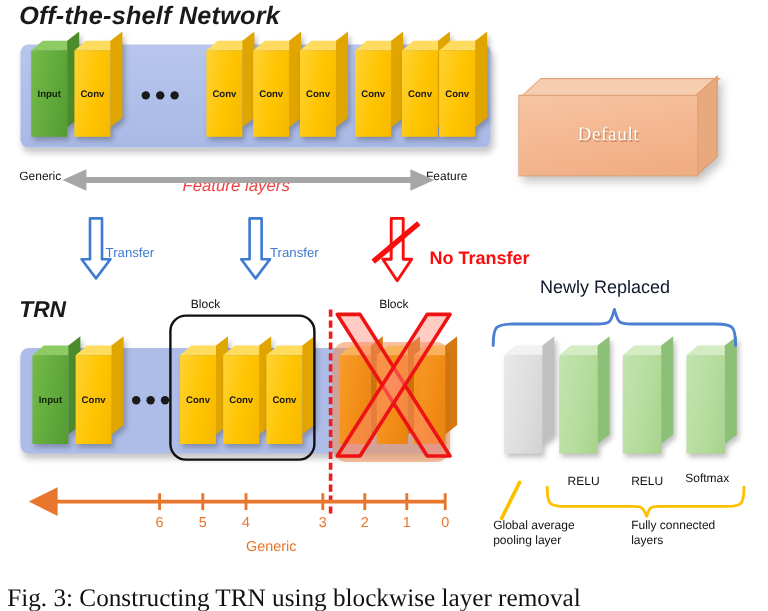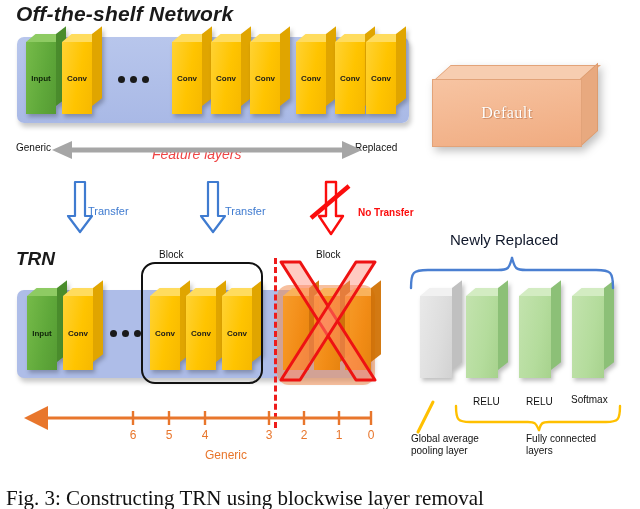--- a/index.html
+++ b/index.html
@@ -63,21 +63,21 @@
         background:#f7cdb0;transform:skewX(-48deg);transform-origin:bottom left;border:1px solid #e2a379;}
   .defbox .dside{position:absolute;left:148px;top:14px;width:16px;height:66px;
         background:#e8a97f;transform:skewY(-42deg);transform-origin:left top;border:1px solid #dc9c6f;}
   .deflabel{font-family:"Liberation Serif",serif;font-size:16px;color:#fff;
         text-shadow:0 0 1px #c98a5e,1px 1px 0 rgba(180,110,70,.55);letter-spacing:.5px;}
 
   
   .lbl{font-size:10px;color:#111;white-space:nowrap;}
   .lbl-mid{font-size:14px;color:#ef4444;white-space:nowrap;font-style:italic;}
   .lbl-blue{font-size:11px;color:#3f7bd0;white-space:nowrap;}
-  .lbl-red{font-size:10px;color:#fb0d0d;font-weight:700;white-space:nowrap;}
+  .lbl-red{font-size:15px;color:#fb0d0d;font-weight:700;white-space:nowrap;}
   .lbl-orange{font-size:12px;color:#e8762c;white-space:nowrap;}
   .lbl-blue-big{font-size:15px;color:#0f172a;white-space:nowrap;}
   .tick-num{font-size:12px;color:#e8762c;text-align:center;width:14px;}
 
   
   .caption{font-family:"Liberation Serif",serif;font-size:21px;color:#111;white-space:nowrap;}
 
   
   svg.ov{position:absolute;left:0;top:0;width:640px;height:509px;overflow:visible;pointer-events:none;}
 
@@ -143,21 +143,21 @@
       <div class="side"></div>
       <div class="face">Conv</div>
   </div>
   <div class="abs layer yellow shadow" style="left:366px;top:42px;width:30px;height:72px;">
       <div class="topf"></div>
       <div class="side"></div>
       <div class="face">Conv</div>
   </div>
 
   <div class="abs lbl" style="left:16px;top:142px;">Generic</div>
-  <div class="abs lbl" style="left:355px;top:142px;">Replaced</div>
+  <div class="abs lbl" style="left:355px;top:142px;">Feature</div>
   <div class="abs lbl-mid" style="left:152px;top:146px;">Feature layers</div>
 
   <div class="defbox" style="left:432px;top:35px;width:168px;height:84px;margin-top:30px;">
       <div class="dtop"></div>
       <div class="dside"></div>
       <div class="dfront">
         <span class="deflabel">Default</span>
       </div>
   </div>
 

